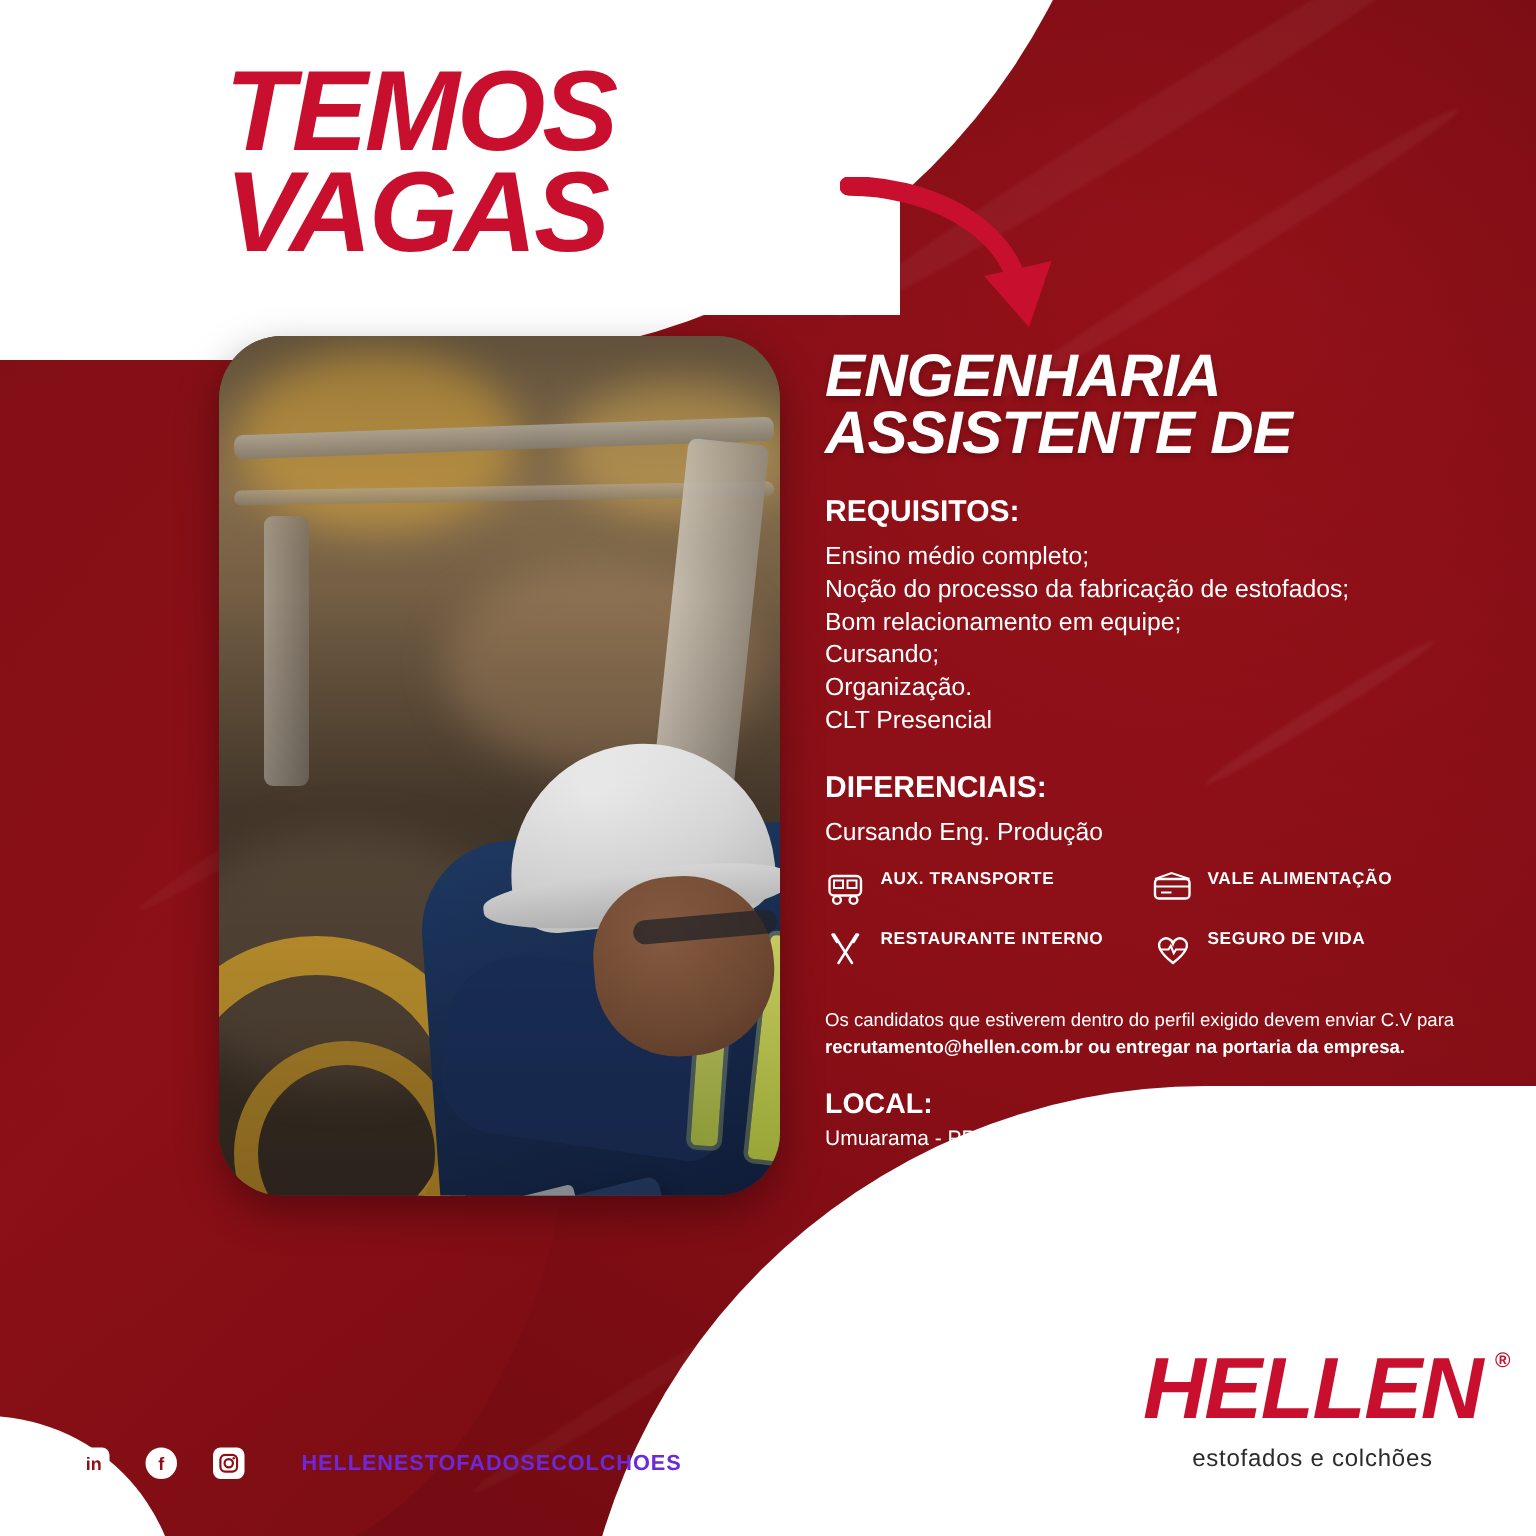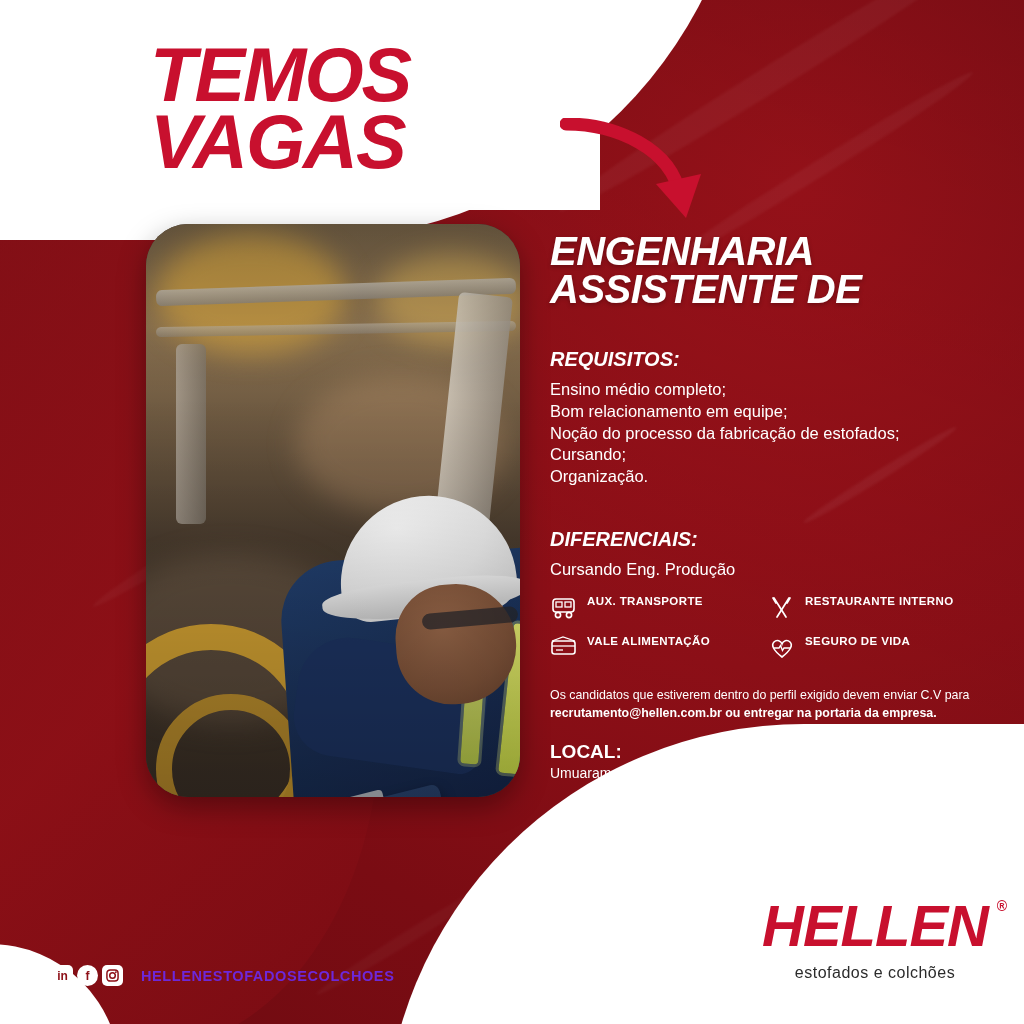--- a/index.html
+++ b/index.html
@@ -271,23 +271,22 @@
     font-weight: 900;
     font-style: italic;
     font-size: 40px;
     line-height: 0.95;
     letter-spacing: -0.5px;
     text-shadow: 0 2px 4px rgba(0,0,0,.25);
   }
   .section-label {
     font-weight: 700;
     font-size: 20px;
-    margin-top: 40px;
+    margin-top: 22px;
     margin-bottom: 8px;
-    font-style: italic;
   }
   .body-text {
     font-size: 16.5px;
     line-height: 1.32;
     font-weight: 400;
   }
   .body-text div { white-space: nowrap; }
 
   
   .benefits {
@@ -330,21 +329,21 @@
     margin-top: 2px;
   }
 
   
   .social {
     position: absolute;
     left: 52px;
     bottom: 38px;
     display: flex;
     align-items: center;
-    gap: 4px;
+    gap: 24px;
     z-index: 9;
   }
   .sicon {
     width: 21px; height: 21px;
     border-radius: 5px;
     background: #ffffff;
     color: #8d0f17;
     display: flex; align-items: center; justify-content: center;
     font-size: 12px; font-weight: 700;
   }
@@ -458,26 +457,27 @@
   <div class="content">
 
     <div class="job-title">
       <div>ENGENHARIA</div>
       <div>ASSISTENTE DE</div>
     </div>
 
     <div class="section-label">REQUISITOS:</div>
     <div class="body-text">
       <div>Ensino médio completo;</div>
+      <div>Noção do processo da fabricação de estofados;</div>
       <div>Bom relacionamento em equipe;</div>
-      <div>Noção do processo da fabricação de estofados;</div>
       <div>Cursando;</div>
       <div>Organização.</div>
     </div>
 
+    <div class="body-text">CLT Presencial</div>
 
     <div class="section-label">DIFERENCIAIS:</div>
     <div class="body-text">Cursando Eng. Produção</div>
 
 
     <div class="benefits">
 
       <div class="benefit">
         <span class="benefit-icon">
           <svg width="27" height="24" viewBox="0 0 27 24">
@@ -486,40 +486,40 @@
             <rect x="14" y="6" width="6" height="5" fill="none" stroke="#ffffff" stroke-width="1.3"></rect>
             <circle cx="7" cy="19" r="2.6" fill="none" stroke="#ffffff" stroke-width="1.6"></circle>
             <circle cx="18" cy="19" r="2.6" fill="none" stroke="#ffffff" stroke-width="1.6"></circle>
           </svg>
         </span>
         <span class="benefit-label">AUX. TRANSPORTE</span>
       </div>
 
       <div class="benefit">
         <span class="benefit-icon">
+          <svg width="28" height="24" viewBox="0 0 28 24">
+            <rect x="2" y="5" width="23" height="13" rx="2.5" fill="none" stroke="#ffffff" stroke-width="1.6"></rect>
+            <path d="M2 10 H25" stroke="#ffffff" stroke-width="1.3"></path>
+            <path d="M6 14 H13" stroke="#ffffff" stroke-width="1.3"></path>
+            <path d="M2 5 L13 1 L25 5" fill="none" stroke="#ffffff" stroke-width="1.3"></path>
+          </svg>
+        </span>
+        <span class="benefit-label">VALE ALIMENTAÇÃO</span>
+      </div>
+
+      <div class="benefit">
+        <span class="benefit-icon">
           <svg width="24" height="24" viewBox="0 0 24 24">
             <path d="M4 2 L16 21" stroke="#ffffff" stroke-width="1.7" fill="none" stroke-linecap="round"></path>
             <path d="M19 2 L7 21" stroke="#ffffff" stroke-width="1.7" fill="none" stroke-linecap="round"></path>
             <path d="M3 2 L6 7" stroke="#ffffff" stroke-width="1.7" fill="none" stroke-linecap="round"></path>
             <path d="M20 2 L17 7" stroke="#ffffff" stroke-width="1.7" fill="none" stroke-linecap="round"></path>
           </svg>
         </span>
         <span class="benefit-label">RESTAURANTE INTERNO</span>
-      </div>
-
-      <div class="benefit">
-        <span class="benefit-icon">
-          <svg width="28" height="24" viewBox="0 0 28 24">
-            <rect x="2" y="5" width="23" height="13" rx="2.5" fill="none" stroke="#ffffff" stroke-width="1.6"></rect>
-            <path d="M2 10 H25" stroke="#ffffff" stroke-width="1.3"></path>
-            <path d="M6 14 H13" stroke="#ffffff" stroke-width="1.3"></path>
-            <path d="M2 5 L13 1 L25 5" fill="none" stroke="#ffffff" stroke-width="1.3"></path>
-          </svg>
-        </span>
-        <span class="benefit-label">VALE ALIMENTAÇÃO</span>
       </div>
 
       <div class="benefit">
         <span class="benefit-icon">
           <svg width="26" height="24" viewBox="0 0 26 24">
             <path d="M13 21 C 4 14, 2 9, 5 6 C 8 3, 12 5, 13 8 C 14 5, 18 3, 21 6 C 24 9, 22 14, 13 21 Z" fill="none" stroke="#ffffff" stroke-width="1.6"></path>
             <path d="M5 12 H10 L11.5 9.5 L13.5 14.5 L15 12 H21" fill="none" stroke="#ffffff" stroke-width="1.4"></path>
           </svg>
         </span>
         <span class="benefit-label">SEGURO DE VIDA</span>

